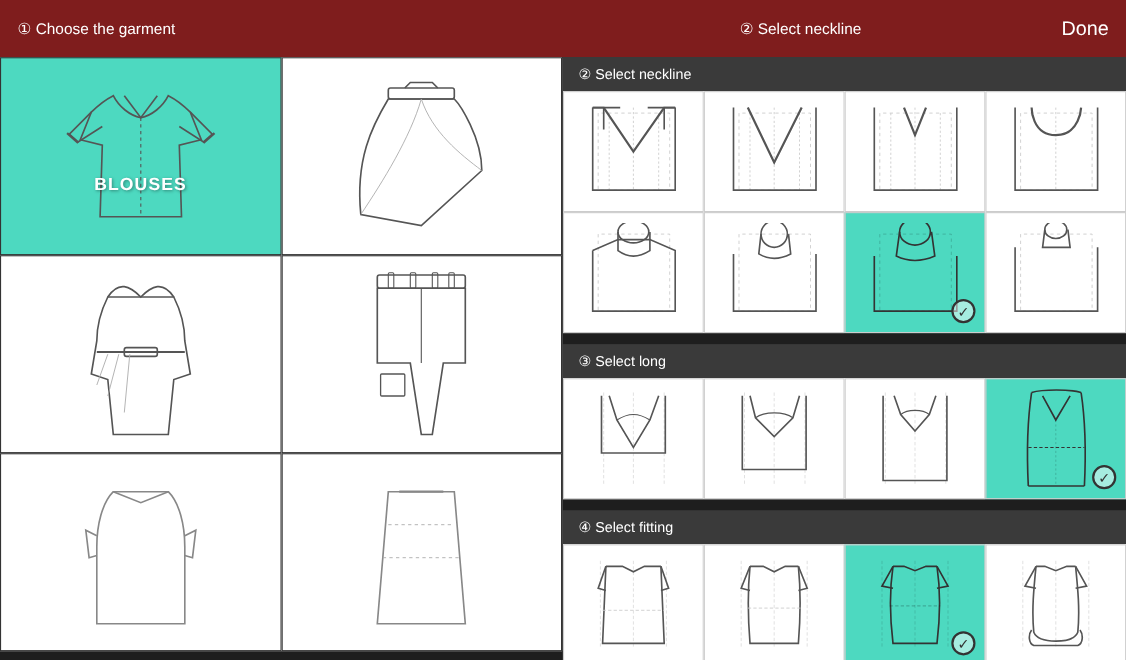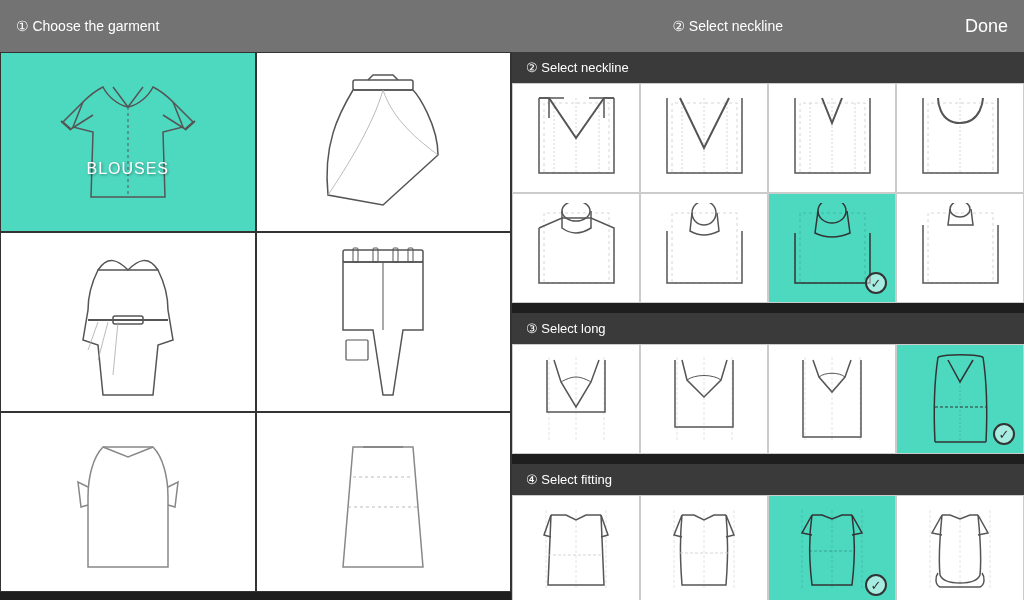--- a/index.html
+++ b/index.html
@@ -11,21 +11,21 @@
       background: #1a1a1a;
       color: #fff;
       display: flex;
       flex-direction: column;
     }
 
     
     .header {
       display: flex;
       align-items: center;
-      background: #737373;
+      background: #7f1d1d;
       height: 52px;
       padding: 0 16px;
       flex-shrink: 0;
     }
     .header-step {
       font-size: 14px;
       color: #fff;
       flex: 1;
     }
     .header-step-right {
@@ -72,21 +72,21 @@
     .garment-cell.selected {
       background: #4DD9C0;
     }
 
     .garment-label {
       position: absolute;
       bottom: 30%;
       left: 50%;
       transform: translateX(-50%);
       color: #fff;
-      font-weight: normal;
+      font-weight: bold;
       font-size: 16px;
       letter-spacing: 1px;
       text-shadow: 1px 1px 3px rgba(0,0,0,0.4);
       pointer-events: none;
       margin-top: 16px;
     }
 
     
     .right-panel {
       flex: 1;

